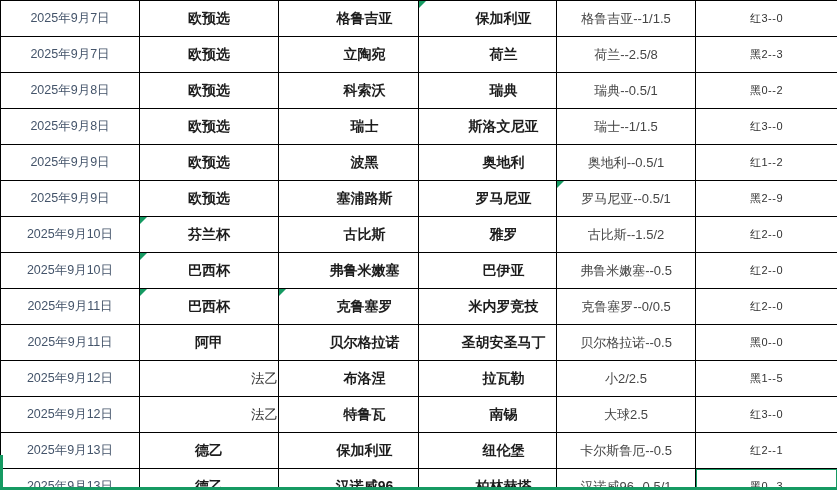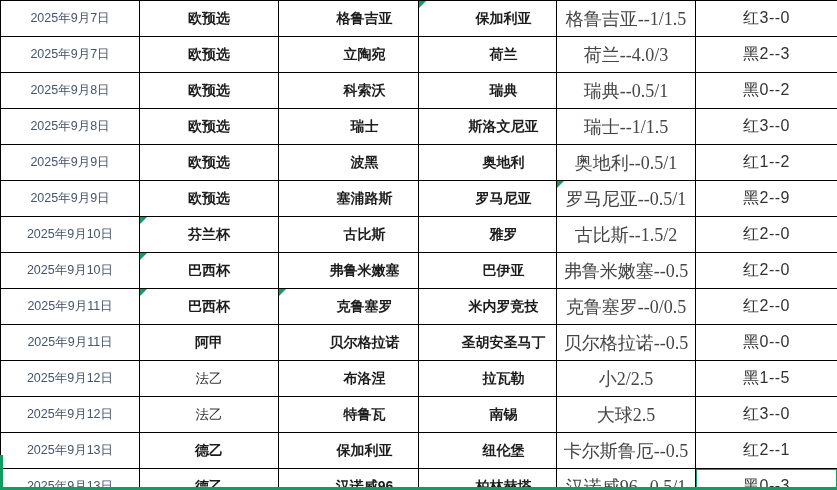--- a/index.html
+++ b/index.html
@@ -21,24 +21,24 @@
     padding:0;
     text-align:center;
     vertical-align:middle;
     position:relative;
     overflow:hidden;
     white-space:nowrap;
     background:#fff;
   }
   td.c-date  {font-size:12.5px;color:#44546a;}
   td.c-league{font-size:14px;font-weight:700;color:#1c1c1c;margin-top:30px;}
-  td.c-league.plain{font-weight:400;color:#333;font-size:13.5px;}
+  td.c-league.plain{font-weight:400;color:#333;font-size:13.5px;text-align:right;}
   td.c-home, td.c-away{font-size:14px;font-weight:700;color:#1c1c1c;padding-left:32px;}
-  td.c-pred  {font-size:18px;color:#454545;font-family:Liberation Serif, serif;}
-  td.c-result{font-size:16px;color:#323232;letter-spacing:.5px;margin-top:26px;}
+  td.c-pred  {font-size:13px;color:#454545;}
+  td.c-result{font-size:11px;color:#323232;letter-spacing:.5px;margin-top:26px;}
 
   .flag{
     position:absolute;top:0;left:0;
     width:0;height:0;
     border-top:7px solid #159a62;
     border-right:7px solid transparent;
     pointer-events:none;
   }
   .active-border{
     position:absolute;
@@ -79,21 +79,21 @@
     <td class="c-home">格鲁吉亚</td>
     <td class="c-away">保加利亚<span class="flag"></span></td>
     <td class="c-pred">格鲁吉亚--1/1.5</td>
     <td class="c-result">红3--0</td>
   </tr>
         <tr>
     <td class="c-date">2025年9月7日</td>
     <td class="c-league">欧预选</td>
     <td class="c-home">立陶宛</td>
     <td class="c-away">荷兰</td>
-    <td class="c-pred">荷兰--4.0/3</td>
+    <td class="c-pred">荷兰--2.5/8</td>
     <td class="c-result">黑2--3</td>
   </tr>
         <tr>
     <td class="c-date">2025年9月8日</td>
     <td class="c-league">欧预选</td>
     <td class="c-home">科索沃</td>
     <td class="c-away">瑞典</td>
     <td class="c-pred">瑞典--0.5/1</td>
     <td class="c-result">黑0--2</td>
   </tr>

